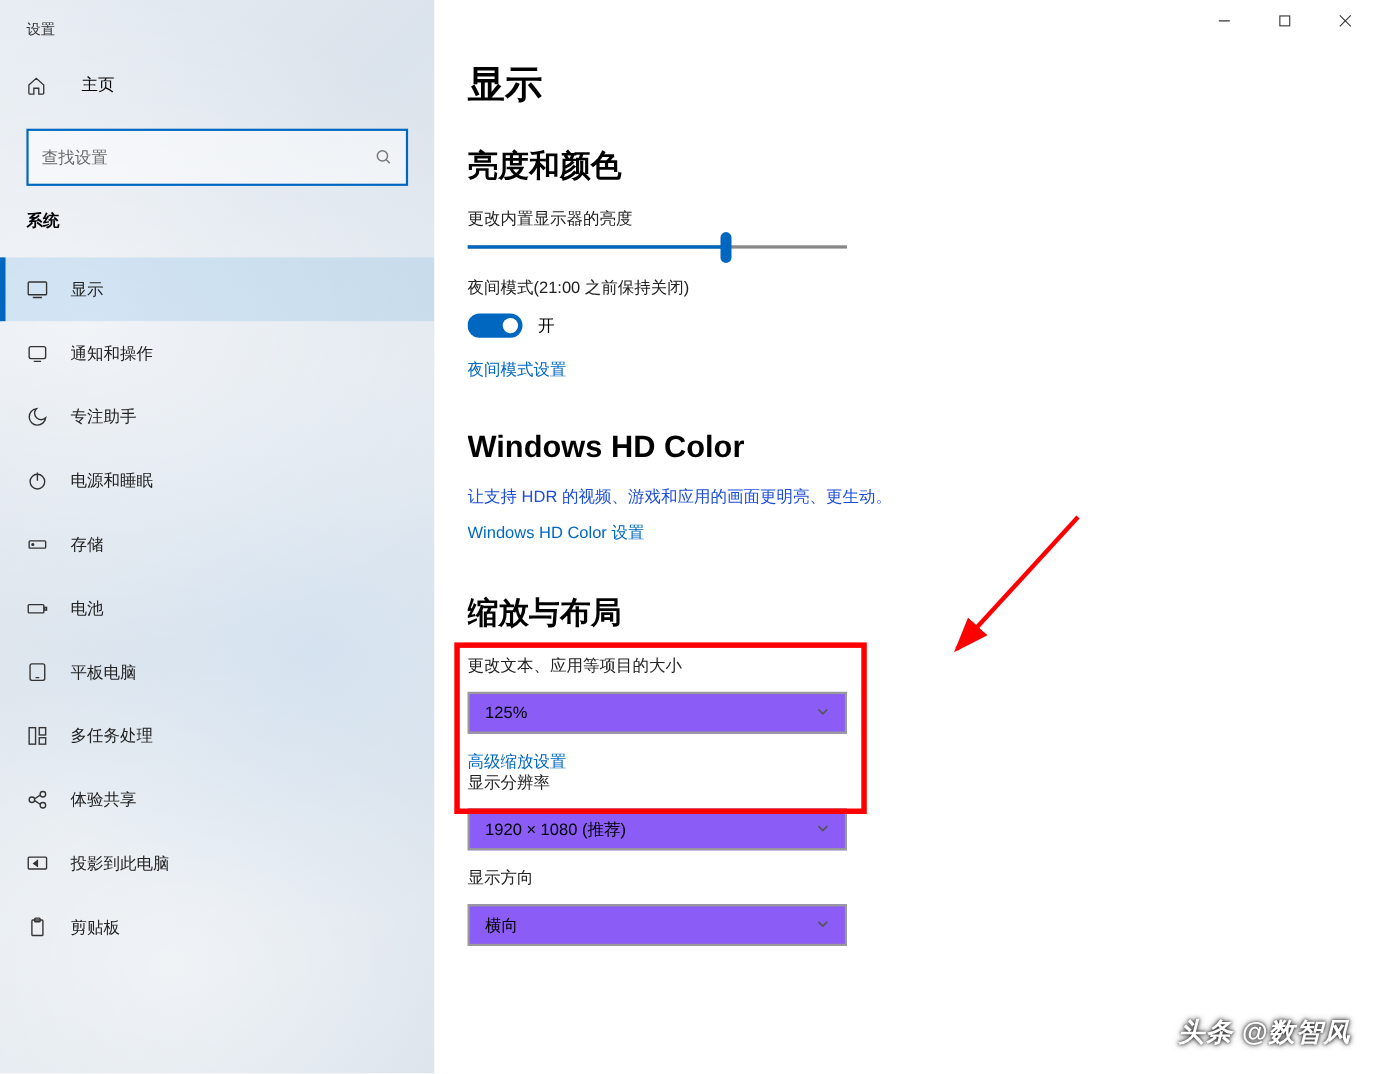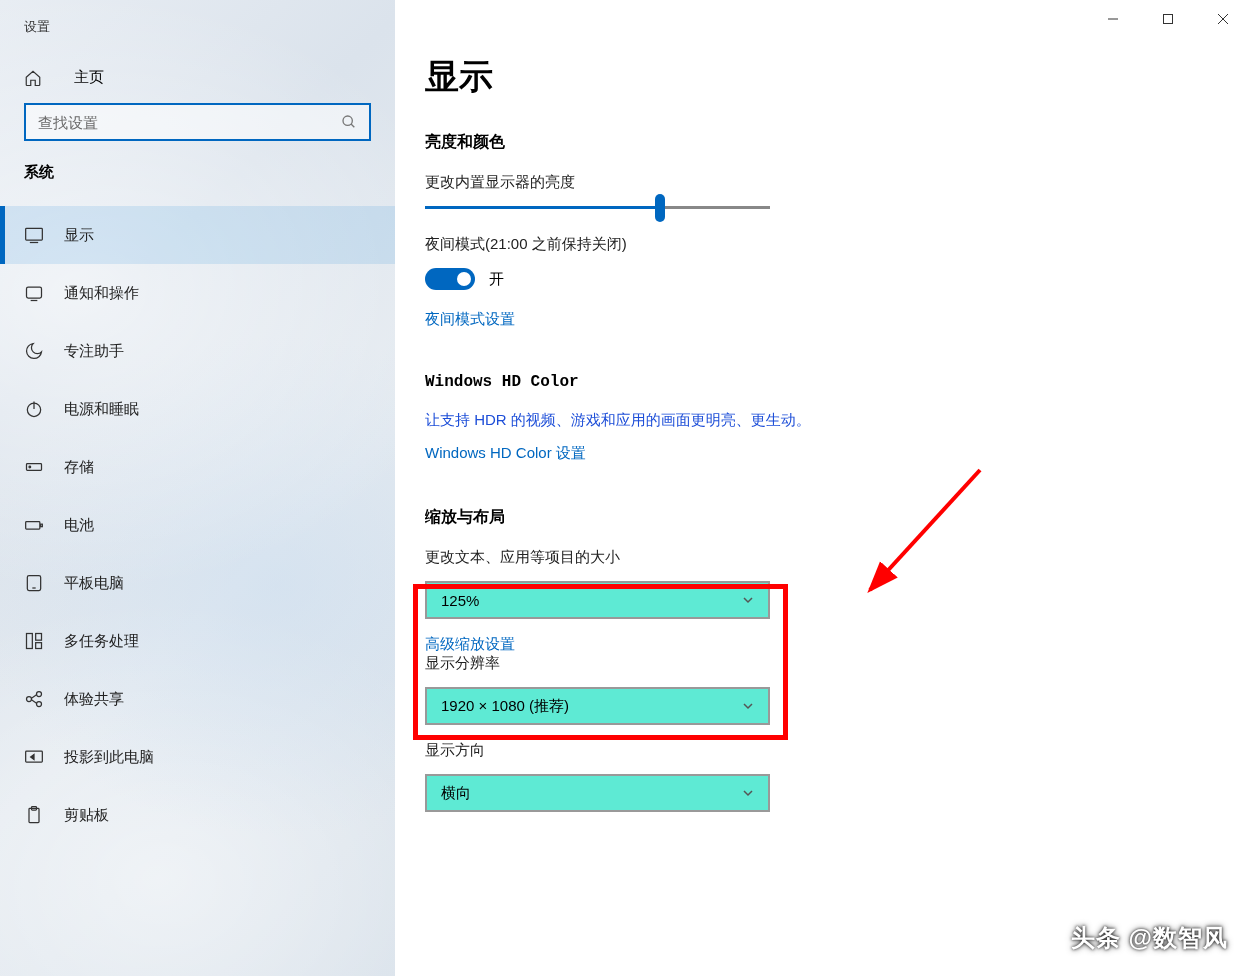--- a/index.html
+++ b/index.html
@@ -40,26 +40,26 @@
 .home-row {
   display: flex;
   align-items: center;
   padding: 12px 24px;
   gap: 32px;
   cursor: pointer;
   position: relative;
 }
 .home-row .icon { width: 18px; height: 18px; display: flex; align-items: center; justify-content: center; }
 .search-box {
-  margin: 4px 24px 22px;
+  margin: 18px 24px 22px;
   border: 2px solid #0067c0;
   background: rgba(255,255,255,0.5);
   display: flex;
   align-items: center;
-  height: 38px;
+  height: 52px;
   position: relative;
 }
 .search-box input {
   flex: 1;
   border: none;
   background: transparent;
   outline: none;
   padding: 0 12px;
   font-size: 15px;
   font-family: inherit;
@@ -139,24 +139,23 @@
   left: 30px; right: 0;
   top: 0; bottom: 0;
   overflow-y: auto;
 }
 .page-title {
   font-size: 34px;
   font-weight: 600;
   padding: 54px 0 32px 0;
 }
 .sec-title {
-  font-size: 16px;
+  font-size: 28px;
   font-weight: 600;
   margin: 0 0 20px;
-  font-family: Liberation Mono, monospace;
 }
 .sec { margin-bottom: 44px; }
 .setting-label {
   font-size: 15px;
   color: #222;
   margin-bottom: 14px;
 }
 .slider-track {
   width: 345px;
   height: 3px;
@@ -212,39 +211,40 @@
 .desc-text { color: #1d4ed8; font-size: 15px; margin-bottom: 14px; }
 .combo {
   width: 345px;
   height: 38px;
   border: 2px solid #999;
   display: flex;
   align-items: center;
   padding: 0 14px;
   cursor: pointer;
   justify-content: space-between;
-  background: #5eead4;
+  background: #8b5cf6;
   margin-bottom: 16px;
 }
 .combo .chev { color: #555; }
 
 .anno-box {
   position: absolute;
   border: 5px solid #ff0000;
 }
 .arrow-svg {
   position: absolute;
   pointer-events: none;
 }
 .watermark {
   position: absolute;
   right: 22px;
   bottom: 22px;
   color: #fff;
   font-size: 24px;
+  font-style: italic;
   font-weight: 600;
   text-shadow: 0 0 3px rgba(0,0,0,0.9), 0 0 6px rgba(0,0,0,0.7);
   letter-spacing: 1px;
 }
 .scrollbar {
   position: absolute;
   left: 397px;
   top: 256px;
   width: 3px;
   height: 480px;

